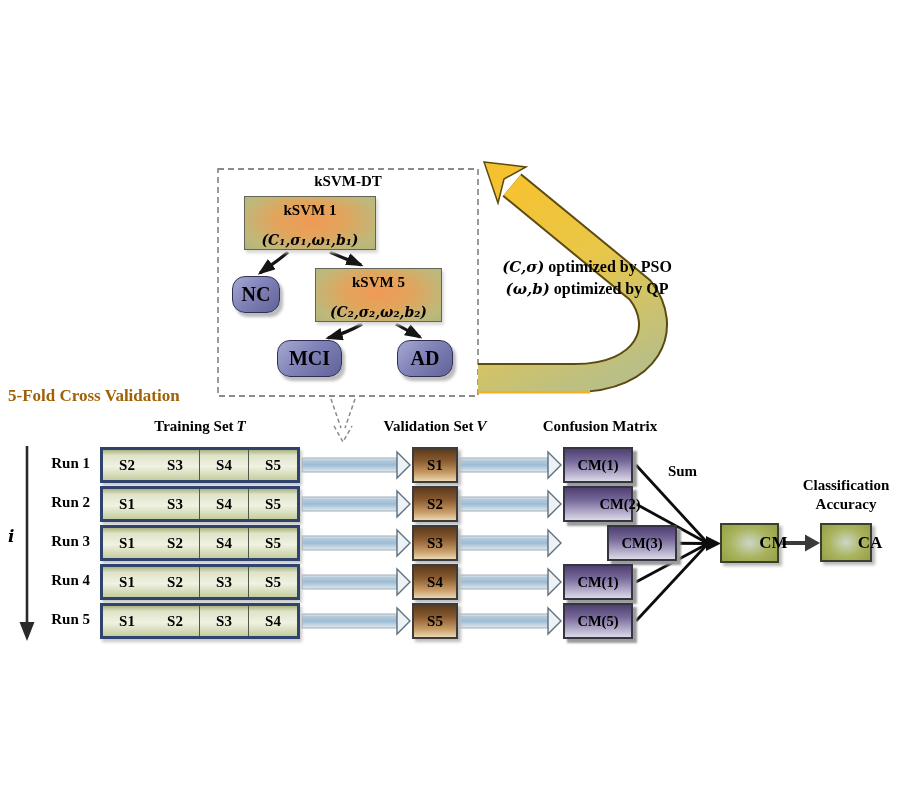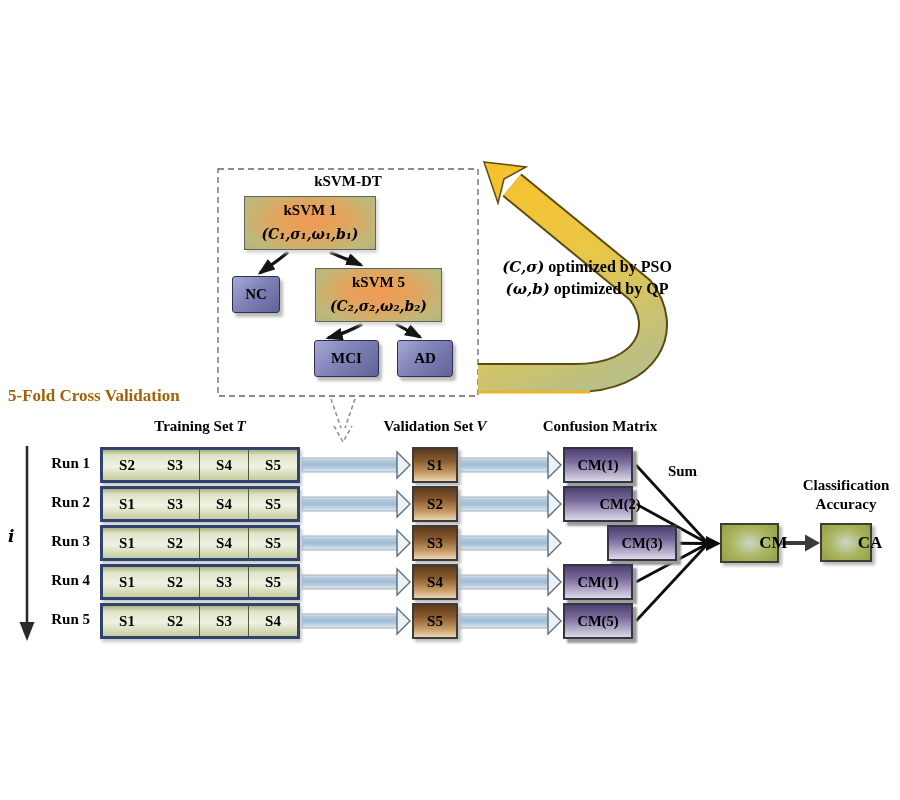--- a/index.html
+++ b/index.html
@@ -7,23 +7,23 @@
          font-family:"Liberation Serif",serif;color:#000;}
   .abs{position:absolute;}
   svg.layer{position:absolute;left:0;top:0;}
   .hdr{font-weight:bold;font-size:15px;text-align:center;white-space:nowrap;}
   .hdr i{margin-left:3px;}
   .red-title{color:#a16207;font-weight:bold;font-size:17px;white-space:nowrap;}
   .dt-title{font-weight:bold;font-size:15px;text-align:center;}
   .gbox{background:radial-gradient(ellipse 70% 85% at 50% 45%, #f09a55 0%, #e2a45c 38%, #bdb97c 78%, #b2b276 100%);
         border:1.5px solid #64645a;text-align:center;box-shadow:2px 3px 3px #d8d8d8;box-sizing:border-box;}
   .gbox .nm{font-weight:bold;font-size:15px;display:block;margin-top:5px;}
-  .gbox .params{font-weight:bold;font-style:italic;font-size:14px;font-family:"DejaVu Serif",serif;display:block;margin-top:7px;}
+  .gbox .params{font-weight:bold;font-style:italic;font-size:14px;font-family:"DejaVu Serif",serif;display:block;margin-top:13px;}
   .leaf{background:linear-gradient(135deg,#a6a8d2 0%,#8183b8 45%,#5f6198 100%);
-        border:1.5px solid #2f2f55;border-radius:3px;font-weight:bold;font-size:15px;
+        border:1.5px solid #2f2f55;border-radius:13px;font-weight:bold;font-size:20px;
         display:flex;align-items:center;justify-content:center;box-shadow:3px 4px 3px #bcbcbc;box-sizing:border-box;}
   .opt-text{font-weight:bold;font-size:16px;text-align:center;line-height:22px;white-space:nowrap;}
   .opt-text .sym{font-style:italic;font-family:"DejaVu Serif",serif;font-size:15px;}
   .run-label{font-weight:bold;font-size:15px;text-align:right;white-space:nowrap;}
   .train-row{display:flex;background:linear-gradient(180deg,#aab47e 0%,#dfe3c8 18%,#f0f2e2 55%,#c5cd9e 100%);
         border:3px solid #30426e;box-shadow:2px 3px 3px #c9c9c9;box-sizing:border-box;}
   .t-cell{flex:1;display:flex;align-items:center;justify-content:center;font-weight:bold;font-size:15px;}
   .t-cell:nth-child(3),.t-cell:nth-child(4){border-left:1.3px solid #4f5a46;}
   .val-box{background:linear-gradient(180deg,#5c3a1c 0%,#8a5c30 38%,#c89b67 75%,#ead7b2 100%);
         border:2px solid #3c3c3c;display:flex;align-items:center;justify-content:center;
@@ -133,21 +133,21 @@
     <span class="nm">kSVM 1</span>
     <span class="params">(C₁,σ₁,ω₁,b₁)</span>
   </div>
 
   <div class="abs gbox" style="left:315px;top:268px;width:127px;height:54px;">
     <span class="nm">kSVM 5</span>
     <span class="params">(C₂,σ₂,ω₂,b₂)</span>
   </div>
 
   <div class="abs leaf" style="left:232px;top:276px;width:48px;height:37px;">NC</div>
-  <div class="abs leaf" style="left:277px;top:340px;width:65px;height:37px;margin-left:37px;">MCI</div>
+  <div class="abs leaf" style="left:277px;top:340px;width:65px;height:37px;">MCI</div>
   <div class="abs leaf" style="left:397px;top:340px;width:56px;height:37px;">AD</div>
 
   <div class="abs opt-text" style="left:472px;top:256px;width:230px;">
     <div>
       <span class="sym">(C,σ)</span><span> optimized by PSO</span>
     </div>
     <div>
       <span class="sym">(ω,b)</span><span> optimized by QP</span>
     </div>
   </div>

